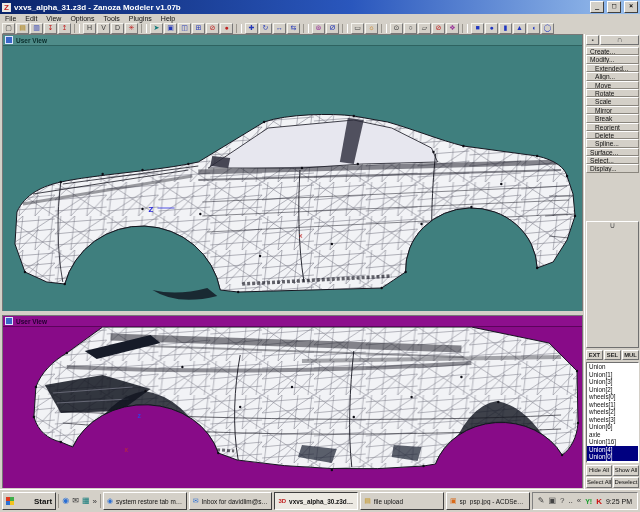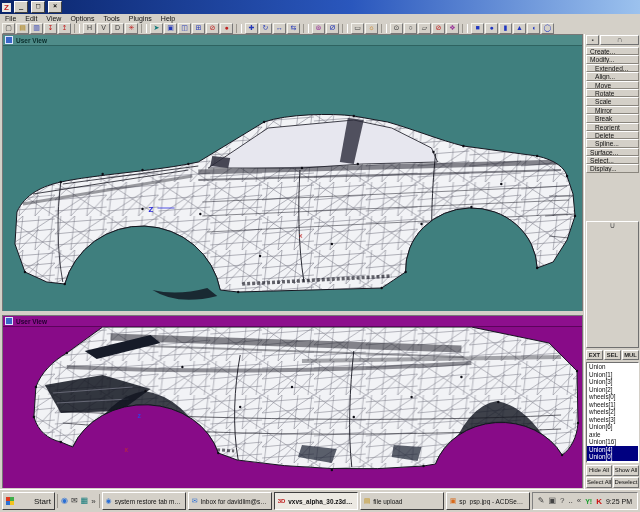--- a/index.html
+++ b/index.html
@@ -65,21 +65,21 @@
   .rb{height:9px;background:#d4d0c8;border:1px solid;border-color:#fff #707070 #707070 #fff;
     font-size:5.9px;line-height:8px;text-align:center;color:#111;white-space:nowrap;overflow:hidden;}
   
   .task{position:absolute;left:0;right:0;bottom:0;height:22px;background:#d4d0c8;
     border-top:1px solid #fff;display:flex;align-items:center;padding:0 2px;gap:2px;}
   .start{height:16px;display:flex;align-items:center;gap:2px;padding:0 3px;flex:none;
     background:#d4d0c8;border:1px solid;border-color:#fff #404040 #404040 #fff;}
   .flag{width:8px;height:8px;display:grid;grid-template-columns:4px 4px;grid-template-rows:4px 4px;flex:none;}
   .flag i{display:block;}
   .f1{background:#e03a1e}.f2{background:#3fae49}.f3{background:#2b6fd4}.f4{background:#f2c31f}
-  .stxt{font-size:8px;font-weight:normal;color:#111;padding-left:18px;}
+  .stxt{font-size:8px;font-weight:bold;color:#111;padding-left:18px;}
   .ql{display:flex;align-items:center;gap:3px;padding:0 3px;flex:none;
     border-left:1px solid #9a968e;border-right:1px solid #9a968e;height:14px;}
   .qli{font-size:8px;line-height:10px;}
   .chev{font-size:8px;color:#333;}
   .tkb{height:16px;flex:1 1 64px;min-width:0;display:flex;align-items:center;gap:3px;
     padding:0 3px;background:#d4d0c8;border:1px solid;border-color:#fff #404040 #404040 #fff;}
   .tkb.active{background:#ece9e2;border-color:#404040 #fff #fff #404040;font-weight:bold;}
   .tki{font-size:7px;flex:none;line-height:8px;}
   .i0{color:#2b6fd4}.i1{color:#2b6fd4}.i2{color:#c02020;font-weight:bold;font-size:6px}
   .i3{color:#c79b2e}.i4{color:#d86a1a}
@@ -91,20 +91,21 @@
   .trK{color:#cc1111;font-weight:bold;font-size:8px}
   .clock{font-size:7px;color:#111;}
 </style>
 </head>
 <body>
 
 <div class="screen">
 
   <div class="tbar">
     <span class="appico">Z</span>
+    <span class="ttl">vxvs_alpha_31.z3d - Zanoza Modeler v1.07b</span>
     <span class="wbtn">_</span>
     <span class="wbtn">□</span>
     <span class="wbtn">×</span>
   </div>
 
   <div class="menubar">
     <span>File</span>
     <span>Edit</span>
     <span>View</span>
     <span>Options</span>

